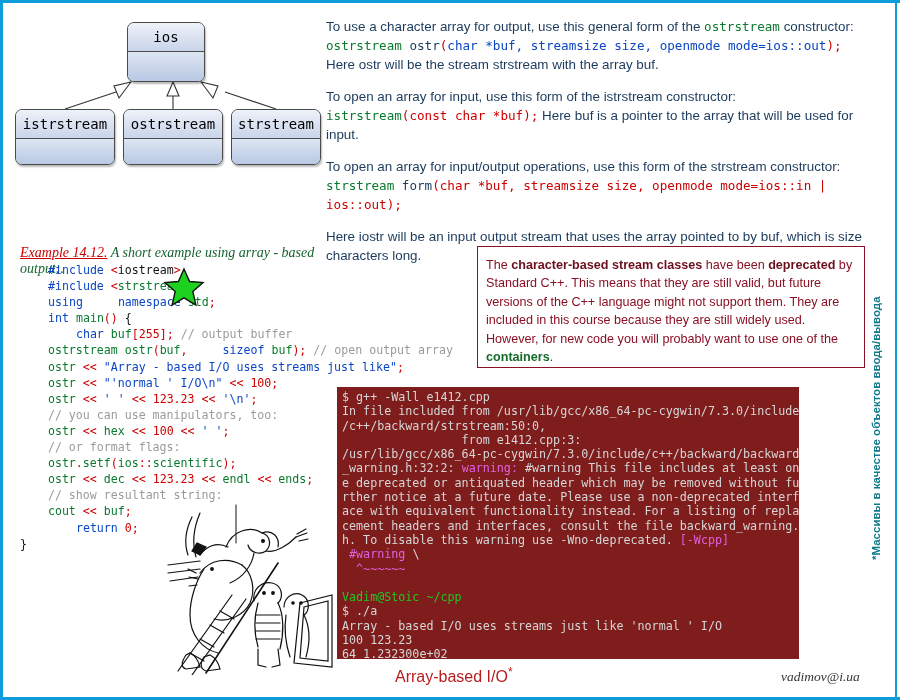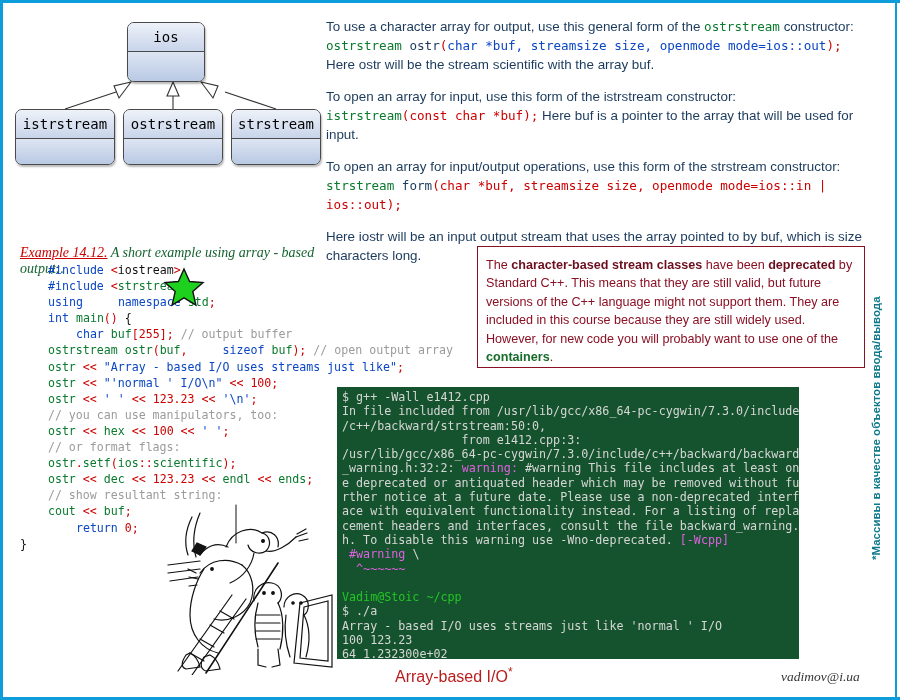--- a/index.html
+++ b/index.html
@@ -87,21 +87,21 @@
     box-sizing:border-box;border:1.6px solid #8a1024;background:#fff;
     padding:9px 11px 0 8px;
     font-size:12.6px;line-height:1.46;color:#8a1024;
   }
   #note b{color:#6b0f1e;}
   #note .cont{color:#176b2a;font-weight:bold;}
 
   
   #term{
     position:absolute;left:334px;top:384px;width:462px;height:272px;
-    background:#14532d;color:#d6d6d6;
+    background:#7f1d1d;color:#d6d6d6;
     font-family:"DejaVu Sans Mono",monospace;font-size:11.7px;line-height:14.3px;
     padding:3px 4px 0 5px;box-sizing:border-box;white-space:pre;overflow:hidden;
   }
   .t-green{color:#25c425;}
   .t-mag{color:#e060e0;}
 
   
   #cartoon{position:absolute;left:163px;top:500px;width:168px;height:172px;}
 
   
@@ -160,21 +160,21 @@
     <div class="uml-box" id="box-str">
       <div class="uml-title">strstream</div>
       <div class="uml-body"></div>
     </div>
   </div>
 
   <div id="prose">
     <p>
       <span>To use a character array for output, use this general form of the </span><span class="mono c-green">ostrstream</span><span> constructor:</span><br>
       <span class="mono c-green">ostrstream</span><span class="mono c-dark"> ostr</span><span class="mono c-red">(</span><span class="mono c-blue">char *buf, streamsize size, openmode mode=ios::out</span><span class="mono c-red">);</span><br>
-      <span>Here ostr will be the stream scientific with the array buf.</span>
+      <span>Here ostr will be the stream strstream with the array buf.</span>
     </p>
 
     <p>
       <span>To open an array for input, use this form of the istrstream constructor:</span><br>
       <span class="mono c-green">istrstream</span><span class="mono c-red">(const char *buf);</span><span>  Here buf is a pointer to the array that will be used for input.</span>
     </p>
 
     <p>
       <span>To open an array for input/output operations, use this form of the strstream constructor:</span><br>
       <span class="mono c-green">strstream</span><span class="mono c-dark"> form</span><span class="mono c-red">(char *buf, streamsize size, openmode mode=ios::in | ios::out);</span>

